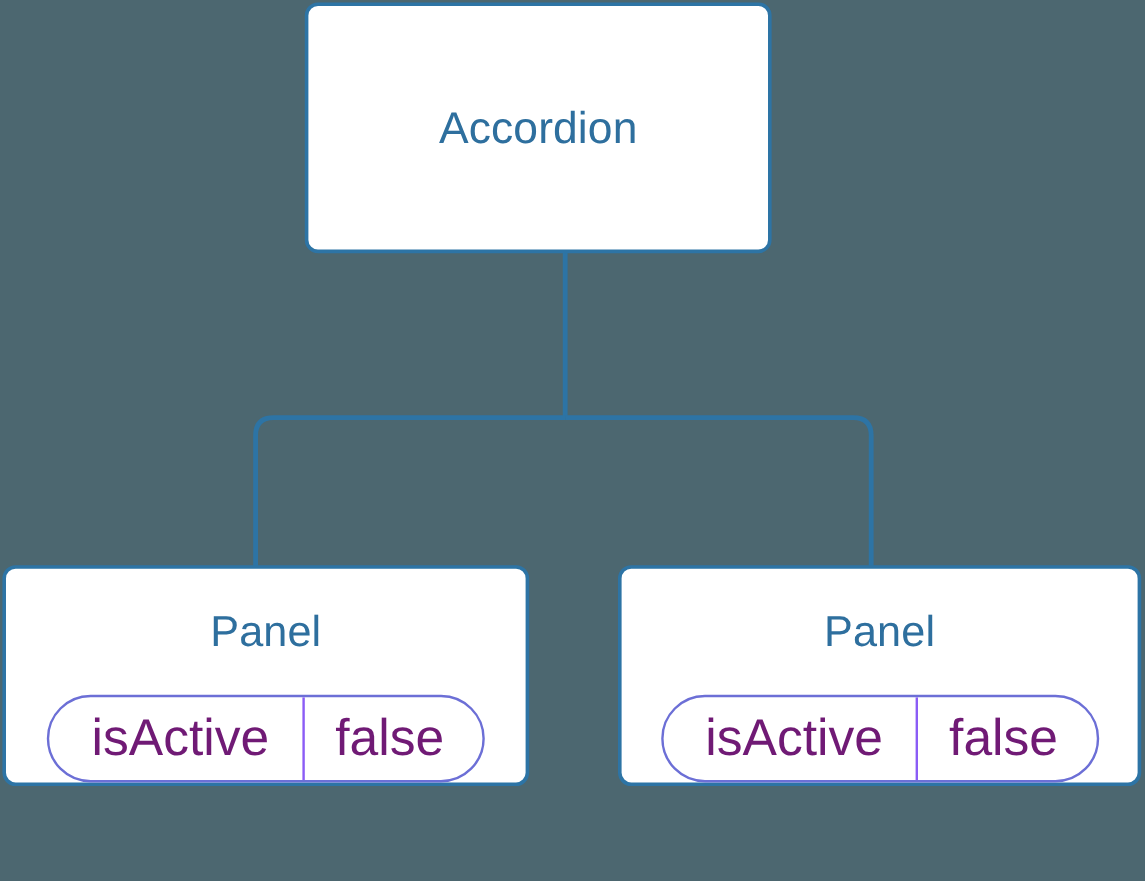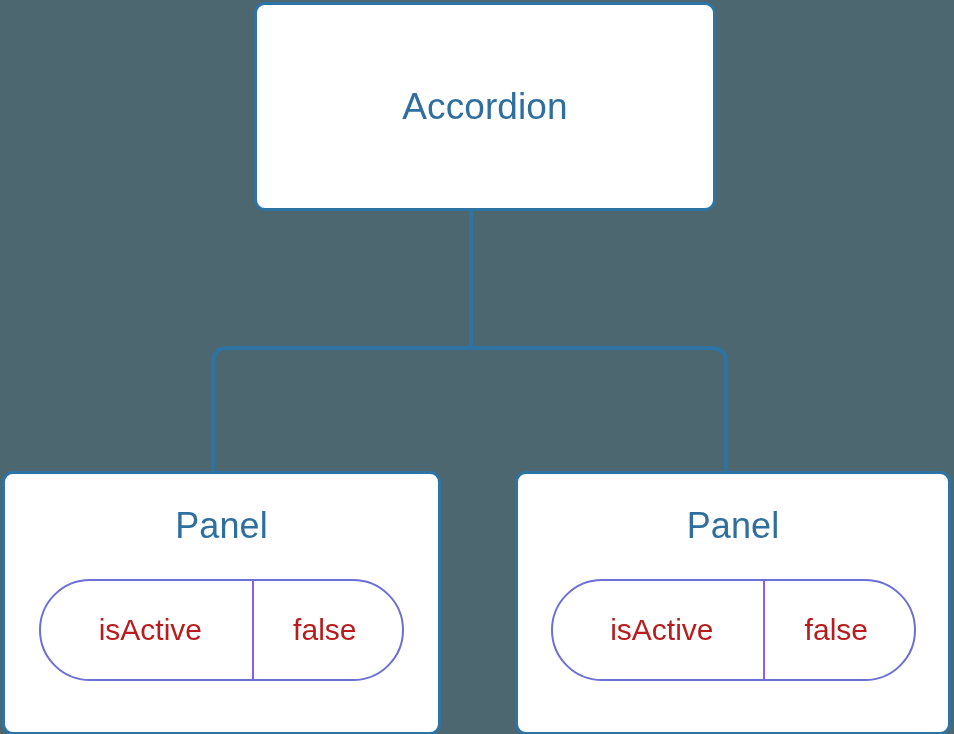--- a/index.html
+++ b/index.html
@@ -38,31 +38,31 @@
     box-sizing: border-box;
     background: #ffffff;
     border: 3px solid #2d74a5;
     border-radius: 11px;
     z-index: 2;
   }
 
   .node-root {
     left: 254px;
     top: 2px;
-    width: 462px;
+    width: 389px;
     height: 209px;
     display: flex;
     align-items: center;
     justify-content: center;
   }
 
   .node-child {
     top: 471px;
     width: 439px;
-    height: 264px;
+    height: 184px;
     display: flex;
     flex-direction: column;
     align-items: center;
     padding-top: 34px;
   }
 
   .node-child.left  { left: 2px; }
   .node-child.right { left: 515px; width: 436px; }
 
   .node-title {
@@ -88,22 +88,22 @@
     border-radius: 51px;
     background: #ffffff;
     overflow: hidden;
   }
 
   .prop-key,
   .prop-value {
     display: flex;
     align-items: center;
     justify-content: center;
-    color: #b91c1c;
-    font-size: 30px;
+    color: #701a75;
+    font-size: 43px;
     line-height: 1;
     white-space: nowrap;
   }
 
   .prop-key {
     width: 212px;
     padding-left: 8px;
   }
 
   .prop-value {

